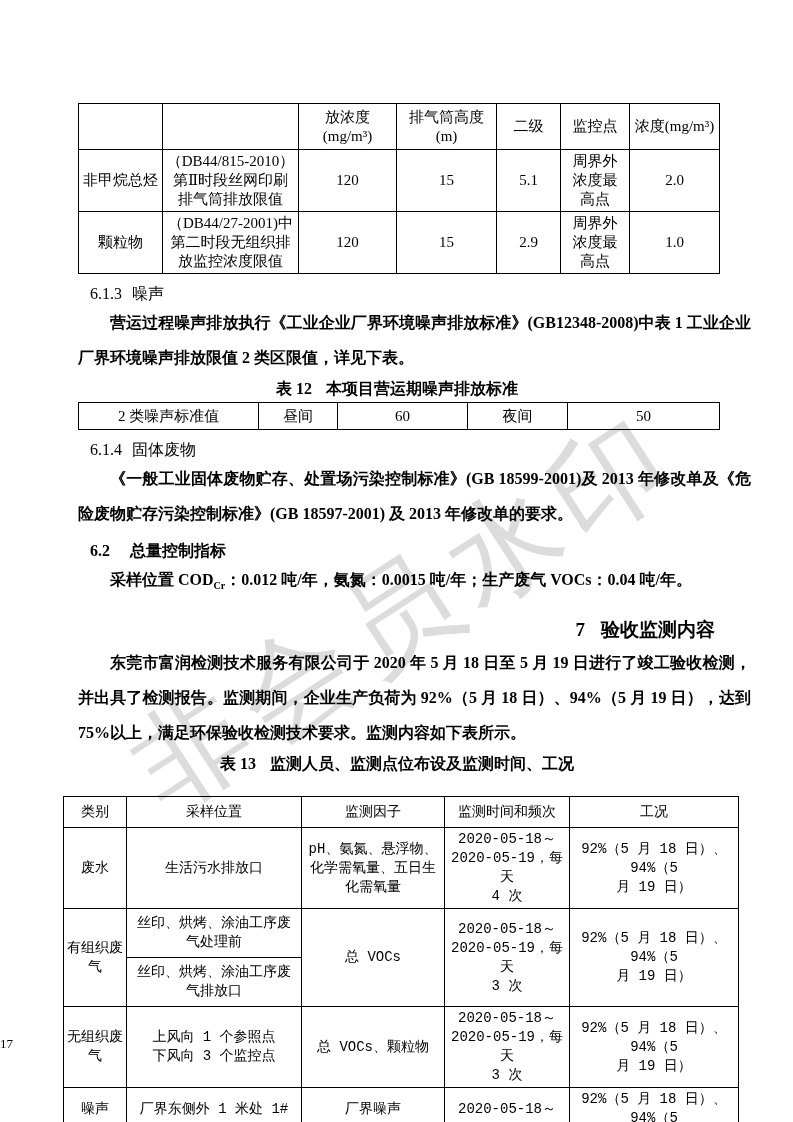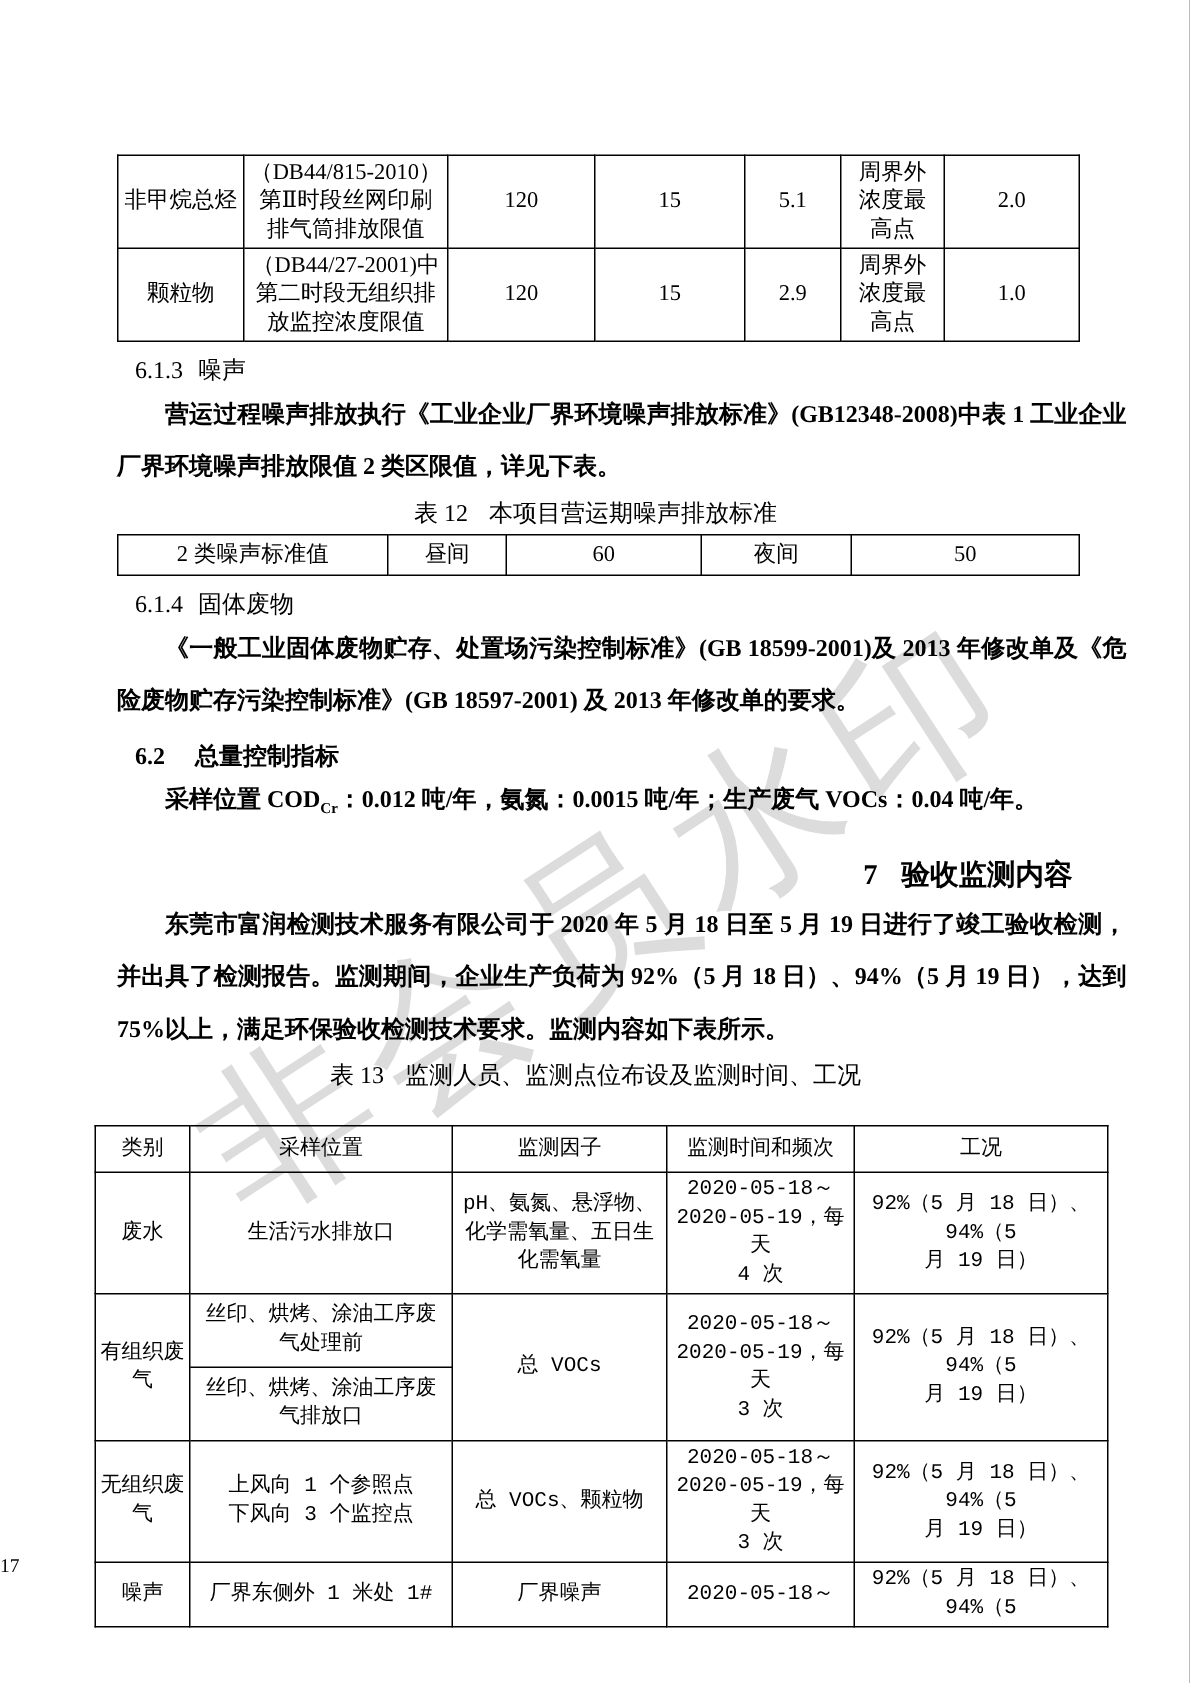--- a/index.html
+++ b/index.html
@@ -57,20 +57,21 @@
     text-indent:2em;
     font-weight:bold;
   }
   .sub{font-size:10px;vertical-align:sub;}
 
   .caption{
     margin:1px 77px 0 78px;
     font-size:16px;
     line-height:25px;
     text-align:center;
+    font-weight:bold;
   }
   .caption .cap-title{margin-left:14px;}
 
   .t-noise{margin:1px 0 0 78px;width:641px;font-size:15px;border:1.5px solid #000;padding-left:48px;}
   .t-noise td{height:22px;line-height:22px;}
 
   .h-chapter{
     margin:12px 78px 0 85px;
     font-size:19px;
     font-weight:bold;
@@ -103,20 +104,31 @@
       <colgroup>
         <col style="width:84px">
           <col style="width:136px">
           <col style="width:98px">
         <col style="width:100px">
           <col style="width:64px">
           <col style="width:69px">
           <col style="width:90px">
       </colgroup>
       <tbody>
+          <tr class="hrow">
+        <td></td>
+        <td></td>
+        <td>放浓度
+(mg/m³)</td>
+        <td>排气筒高度
+(m)</td>
+        <td>二级</td>
+        <td>监控点</td>
+        <td>浓度(mg/m³)</td>
+      </tr>
       <tr class="drow">
         <td>非甲烷总烃</td>
         <td>（DB44/815-2010）
 第Ⅱ时段丝网印刷
 排气筒排放限值</td>
         <td>120</td>
         <td>15</td>
         <td>5.1</td>
         <td>周界外
 浓度最

